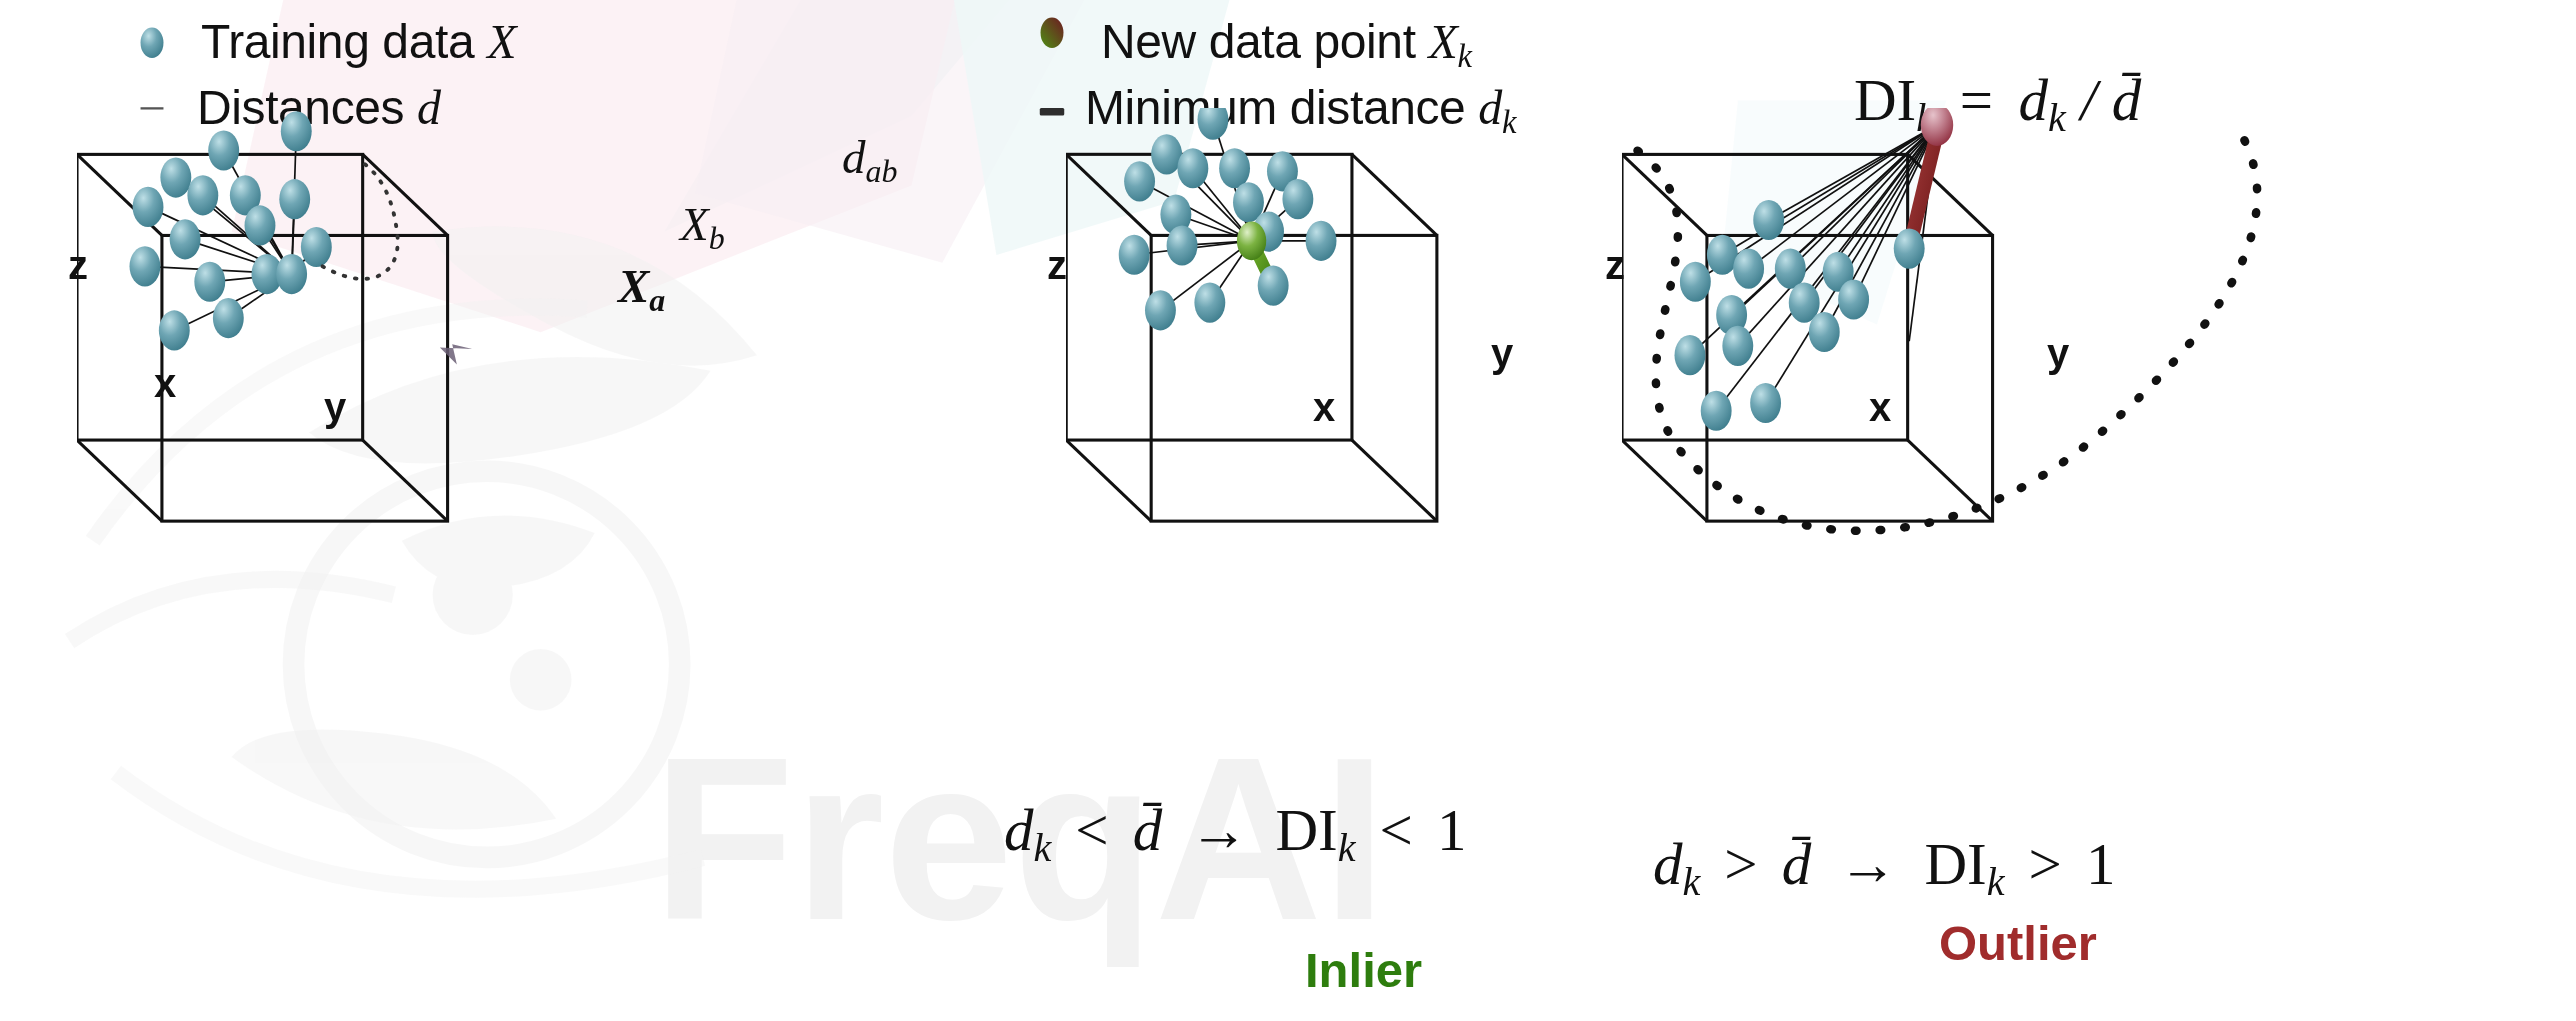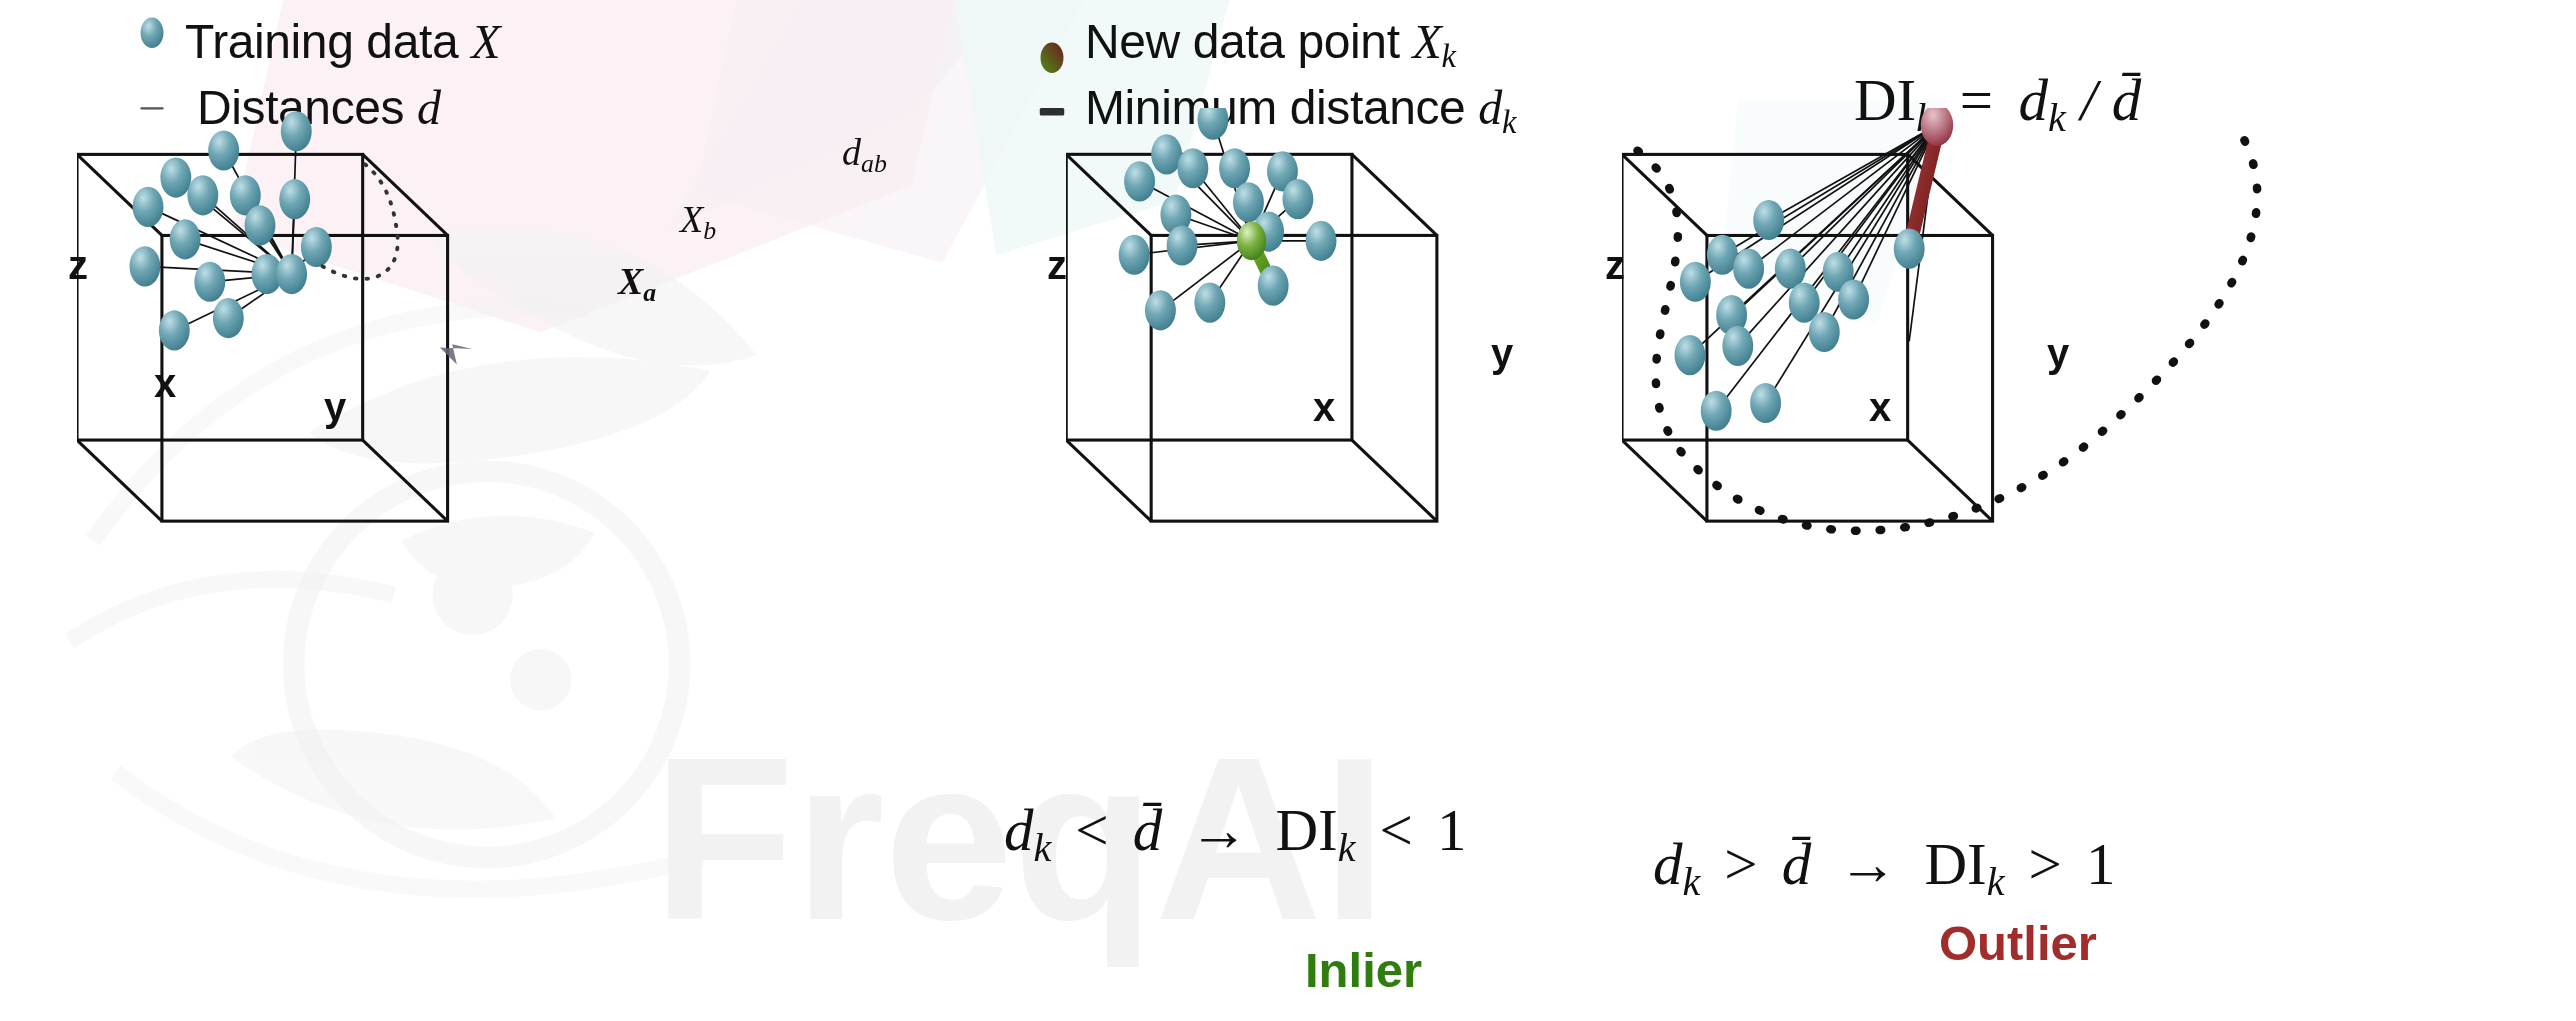--- a/index.html
+++ b/index.html
@@ -8,21 +8,21 @@
   #stage{position:absolute;left:0;top:0;width:2576px;height:1022px;}
   .abs{position:absolute;}
   svg{display:block;}
   .legend-text{font-family:"Liberation Sans",sans-serif;font-size:48px;color:#111;
                white-space:nowrap;letter-spacing:-0.4px;}
   .mathit{font-family:"Liberation Serif",serif;font-style:italic;}
   .mathup{font-family:Liberation Serif, serif;font-style:normal;}
   .sub{font-size:0.68em;vertical-align:-0.28em;font-family:"Liberation Serif",serif;font-style:italic;}
   .formula{font-family:"Liberation Serif",serif;font-size:59px;color:#111;white-space:nowrap;}
   .axlab{font-family:"Liberation Sans",sans-serif;font-weight:bold;font-size:40px;color:#111;}
-  .pointlab{font-family:"Liberation Serif",serif;font-style:italic;font-size:38px;color:#111;}
+  .pointlab{font-family:"Liberation Serif",serif;font-style:italic;font-size:47px;color:#111;}
   .verdict{font-family:"Liberation Sans",sans-serif;font-weight:bold;font-size:49px;}
 </style>
 </head>
 <body>
 
 <div id="stage">
 
   <svg class="abs" style="left:0;top:0" width="2576" height="1022" viewBox="0 0 3335 1323">
     <defs>
       <linearGradient id="gpt" x1="0" y1="0" x2="0.4" y2="1">
@@ -78,41 +78,41 @@
       <circle cx="612" cy="770" r="52"></circle>
       <circle cx="700" cy="880" r="40"></circle>
     </g>
     <g opacity="0.45" fill="none" stroke="#f1f1f1" stroke-width="22">
       <path d="M 120 700 q 230 -330 640 -300"></path>
       <path d="M 150 1000 q 300 230 760 110"></path>
       <path d="M 90 830 q 180 -120 420 -60"></path>
     </g>
   </svg>
 
-  <div class="abs" style="left:139px;top:14px;display:flex;align-items:flex-start;gap:20px;">
+  <div class="abs" style="left:139px;top:14px;display:flex;align-items:center;gap:36px;">
     <svg width="26" height="36" viewBox="0 0 34 46">
       <ellipse cx="17" cy="24" rx="15" ry="20" fill="url(#gball)"></ellipse>
     </svg>
     <div class="legend-text">
       <span>Training data</span>
       <span class="mathit">X</span>
     </div>
   </div>
 
   <div class="abs" style="left:139px;top:80px;display:flex;align-items:center;gap:32px;">
     <svg width="26" height="36" viewBox="0 0 34 46">
       <rect x="2" y="22" width="30" height="3" fill="#555"></rect>
     </svg>
     <div class="legend-text">
       <span>Distances</span>
       <span class="mathit">d</span>
     </div>
   </div>
 
-  <div class="abs" style="left:1039px;top:14px;display:flex;align-items:flex-end;gap:20px;">
+  <div class="abs" style="left:1039px;top:14px;display:flex;align-items:flex-start;gap:36px;">
     <svg width="26" height="36" viewBox="0 0 34 46">
       <ellipse cx="17" cy="24" rx="15" ry="20" fill="url(#gmix)"></ellipse>
     </svg>
     <div class="legend-text">
       <span>New data point</span>
       <span class="mathit">X</span><span class="sub">k</span>
     </div>
   </div>
 
   <div class="abs" style="left:1039px;top:80px;display:flex;align-items:center;gap:20px;">

